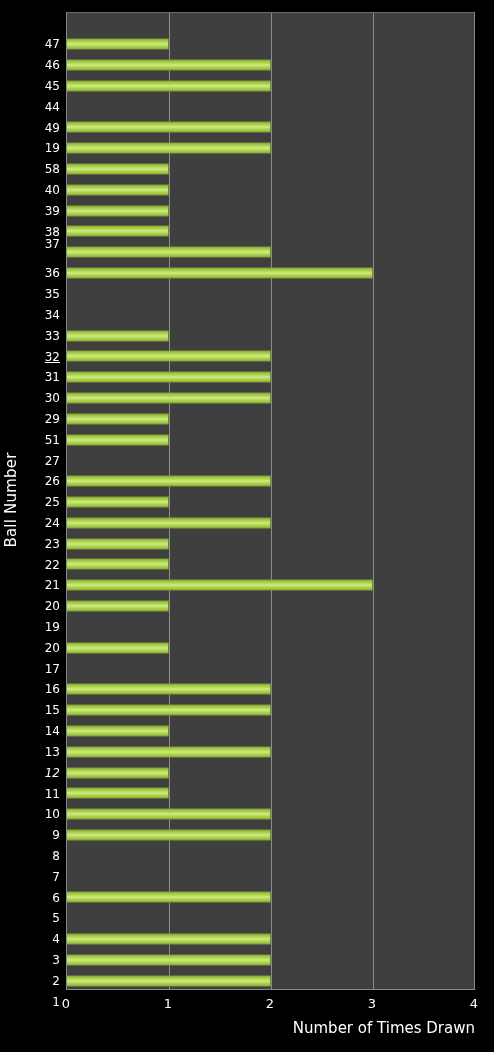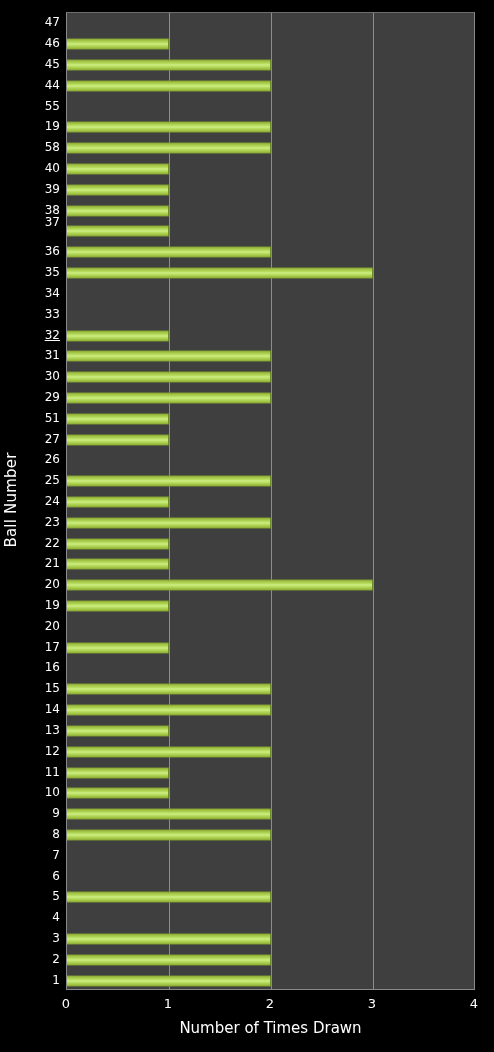--- a/index.html
+++ b/index.html
@@ -55,20 +55,21 @@
   .y-tick {
     position: absolute;
     right: 4px;
     width: 40px;
     text-align: right;
     color: #ffffff;
     font-size: 12px;
     line-height: 12px;
     transform: translateY(-50%);
     white-space: nowrap;
+    margin-top: 22px;
   }
 
   
   #plot-area {
     position: absolute;
     left: 66px;
     top: 12px;
     width: 409px;
     height: 978px;
     background: #3f3f3f;
@@ -123,42 +124,42 @@
     line-height: 16px;
     white-space: nowrap;
   }
 
   
   #x-axis-title {
     position: absolute;
     left: 66px;
     top: 1018px;
     width: 409px;
-    text-align: center;
+    text-align: right;
     color: #ffffff;
     font-size: 15px;
     line-height: 20px;
     white-space: nowrap;
   }
 </style>
 </head>
 <body>
 
 <div id="chart-root">
 
   <div id="y-axis-title">
     <span>Ball Number</span>
   </div>
 
   <div id="y-tick-labels">
       <div class="y-tick" style="top: 10.4043px;">47</div>
       <div class="y-tick" style="top: 31.2128px;">46</div>
       <div class="y-tick" style="top: 52.0213px;">45</div>
       <div class="y-tick" style="top: 72.8298px;">44</div>
-      <div class="y-tick" style="top: 93.6383px;">55</div>
+      <div class="y-tick" style="top: 93.6383px;">49</div>
       <div class="y-tick" style="top: 114.447px;">19</div>
       <div class="y-tick" style="top: 135.255px;">58</div>
       <div class="y-tick" style="top: 156.064px;">40</div>
       <div class="y-tick" style="top: 176.872px;">39</div>
       <div class="y-tick" style="top: 197.681px;">38</div>
       <div class="y-tick" style="top: 210px;">37</div>
       <div class="y-tick" style="top: 239.298px;">36</div>
       <div class="y-tick" style="top: 260.106px;">35</div>
       <div class="y-tick" style="top: 280.915px;">34</div>
       <div class="y-tick" style="top: 301.723px;">33</div>
@@ -175,21 +176,21 @@
       <div class="y-tick" style="top: 530.617px;">22</div>
       <div class="y-tick" style="top: 551.426px;">21</div>
       <div class="y-tick" style="top: 572.234px;">20</div>
       <div class="y-tick" style="top: 593.043px;">19</div>
       <div class="y-tick" style="top: 613.851px;">20</div>
       <div class="y-tick" style="top: 634.66px;">17</div>
       <div class="y-tick" style="top: 655.468px;">16</div>
       <div class="y-tick" style="top: 676.277px;">15</div>
       <div class="y-tick" style="top: 697.085px;">14</div>
       <div class="y-tick" style="top: 717.894px;">13</div>
-      <div class="y-tick" style="top: 738.702px;">12</div>
+      <div class="y-tick" style="top: 738.702px; font-style: italic;">12</div>
       <div class="y-tick" style="top: 759.511px;">11</div>
       <div class="y-tick" style="top: 780.319px;">10</div>
       <div class="y-tick" style="top: 801.128px;">9</div>
       <div class="y-tick" style="top: 821.936px;">8</div>
       <div class="y-tick" style="top: 842.745px;">7</div>
       <div class="y-tick" style="top: 863.553px;">6</div>
       <div class="y-tick" style="top: 884.362px;">5</div>
       <div class="y-tick" style="top: 905.17px;">4</div>
       <div class="y-tick" style="top: 925.979px;">3</div>
       <div class="y-tick" style="top: 946.787px;">2</div>

